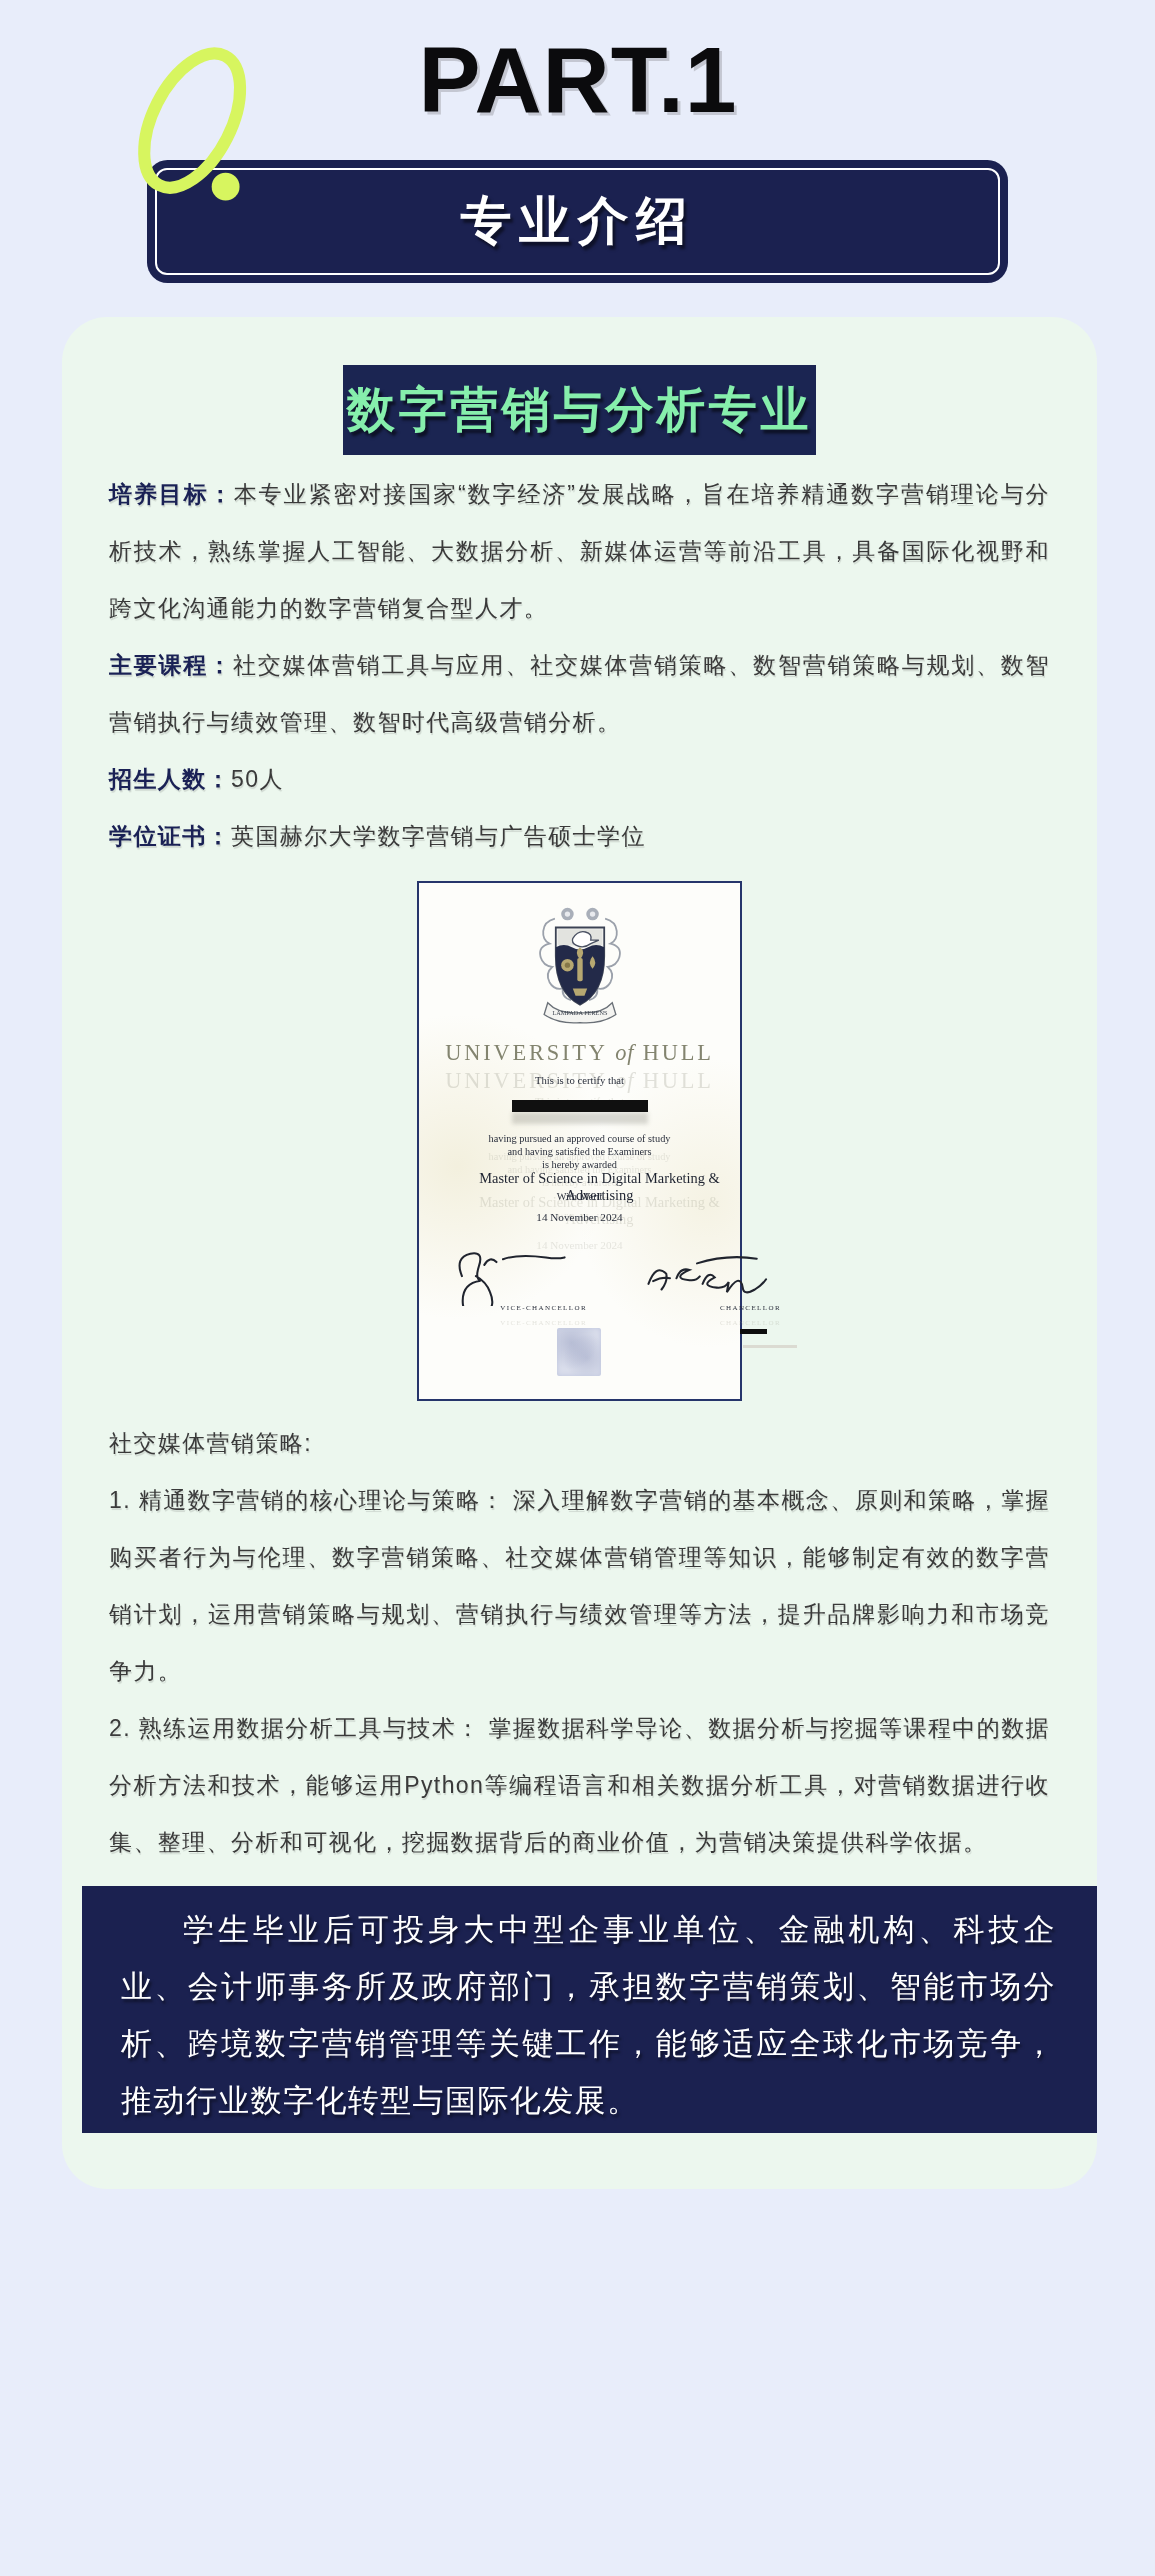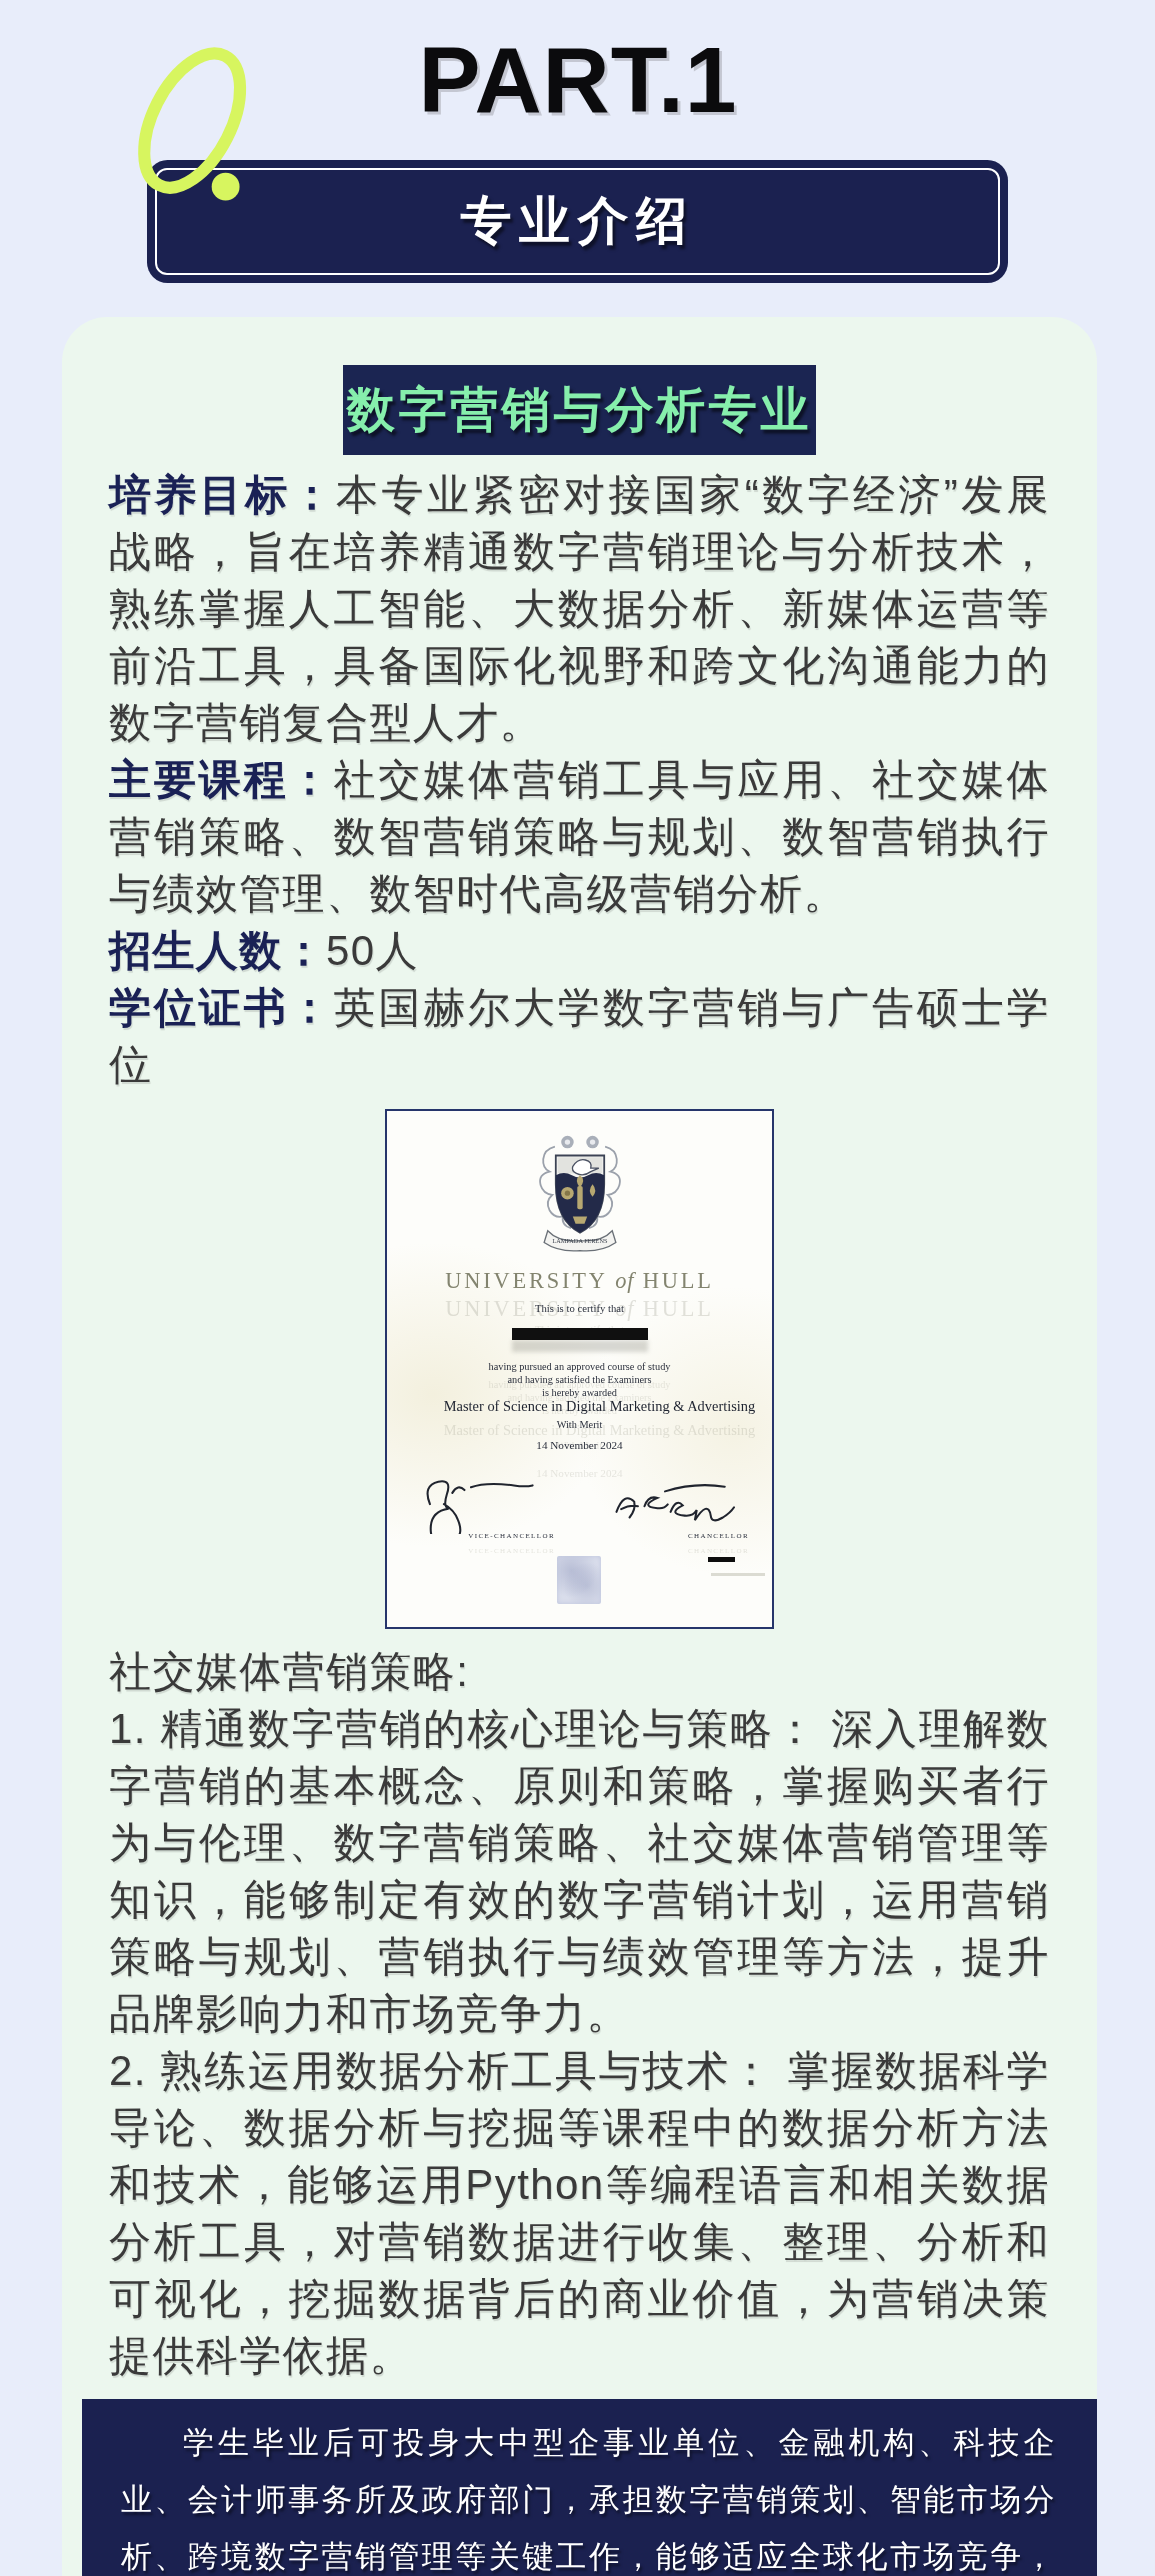--- a/index.html
+++ b/index.html
@@ -40,30 +40,30 @@
   }
   .card-title-box {
     width:473px; height:90px; margin:0 auto 11.2px auto;
     background:#1B2552; display:flex; align-items:center; justify-content:center;
   }
   .card-title-box .t {
     color:#86efac; font-size:48px; font-weight:bold; letter-spacing:3.7px;
     text-shadow:2.8px 3.7px 2.8px rgba(0,0,0,.55);
   }
   .bodytext p {
-    font-size:42px; line-height:57px; letter-spacing:1.4px;
+    font-size:23px; line-height:57px; letter-spacing:1.4px;
     color:#3A3A3A; text-align:justify; font-weight:500;
     text-shadow:0.9px 1.9px 0.9px rgba(0,0,0,.12);
   }
   .lbl { color:#1A2155; font-weight:bold; }
   .skills-heading { color:#1A2155; font-weight:bold; }
 
   
   .cert {
-    position:relative; width:389px; height:520px; margin:16px auto 14px auto;
+    position:relative; width:325px; height:520px; margin:16px auto 14px auto;
     border:2.8px solid #26356B;
     background:
       radial-gradient(ellipse at 12% 55%, rgba(228,220,180,.40), transparent 38%),
       radial-gradient(ellipse at 90% 62%, rgba(228,220,180,.32), transparent 32%),
       #FDFDFA;
     font-family:"Liberation Serif","DejaVu Serif",serif;
   }
   .cert > div { position:absolute; }
   .c-center { left:0; right:0; text-align:center; }
   .c-crest { top:22.4px; left:0; right:0; display:flex; justify-content:center; }

